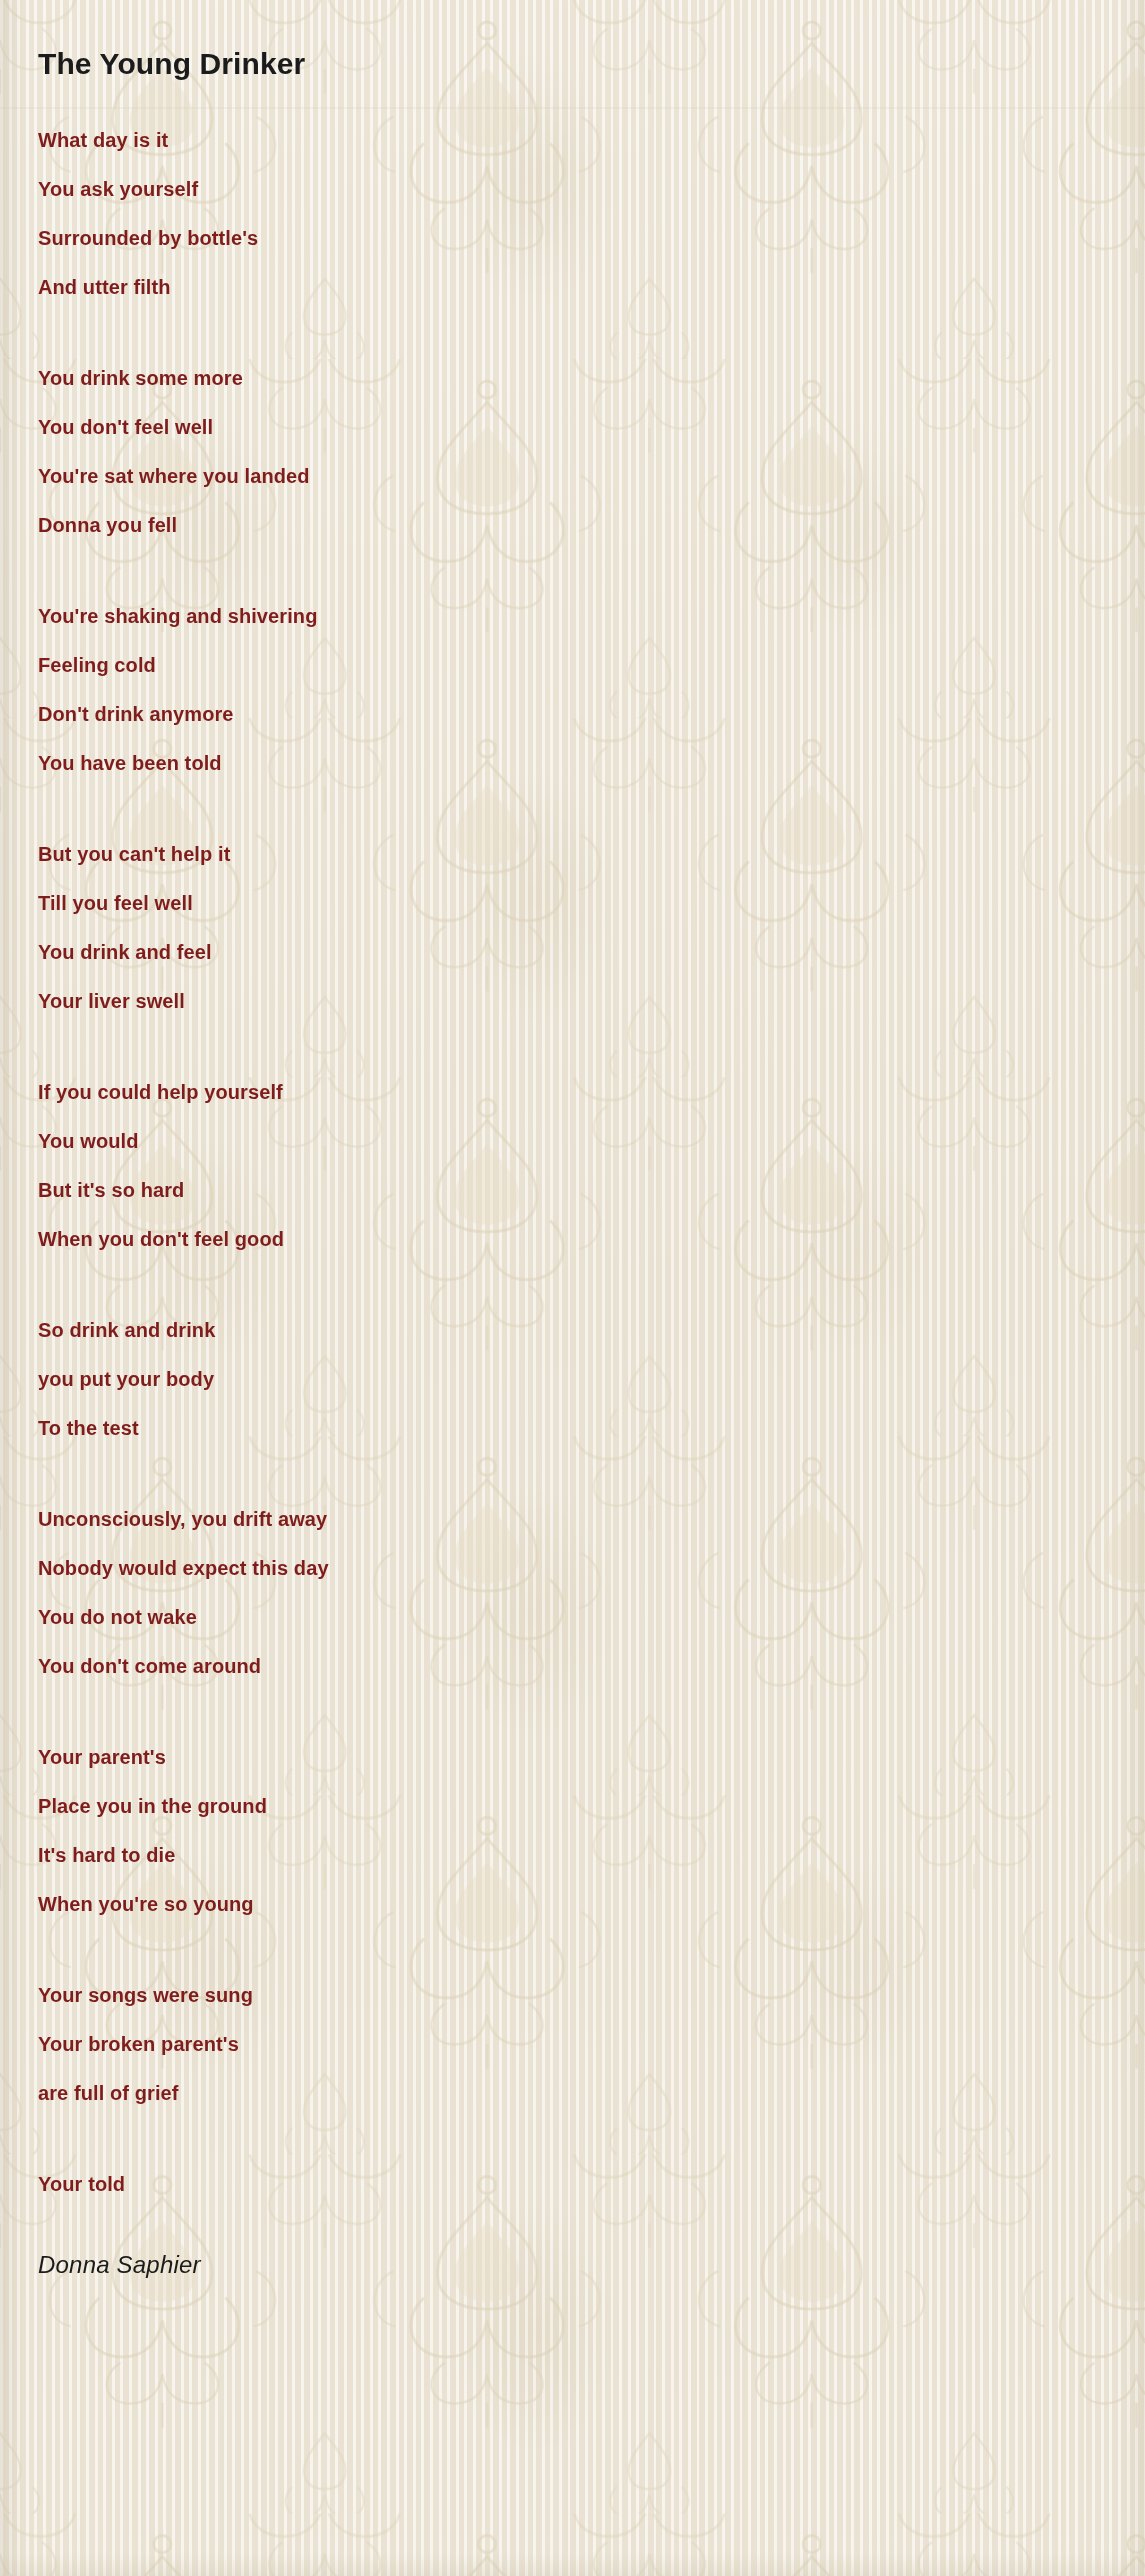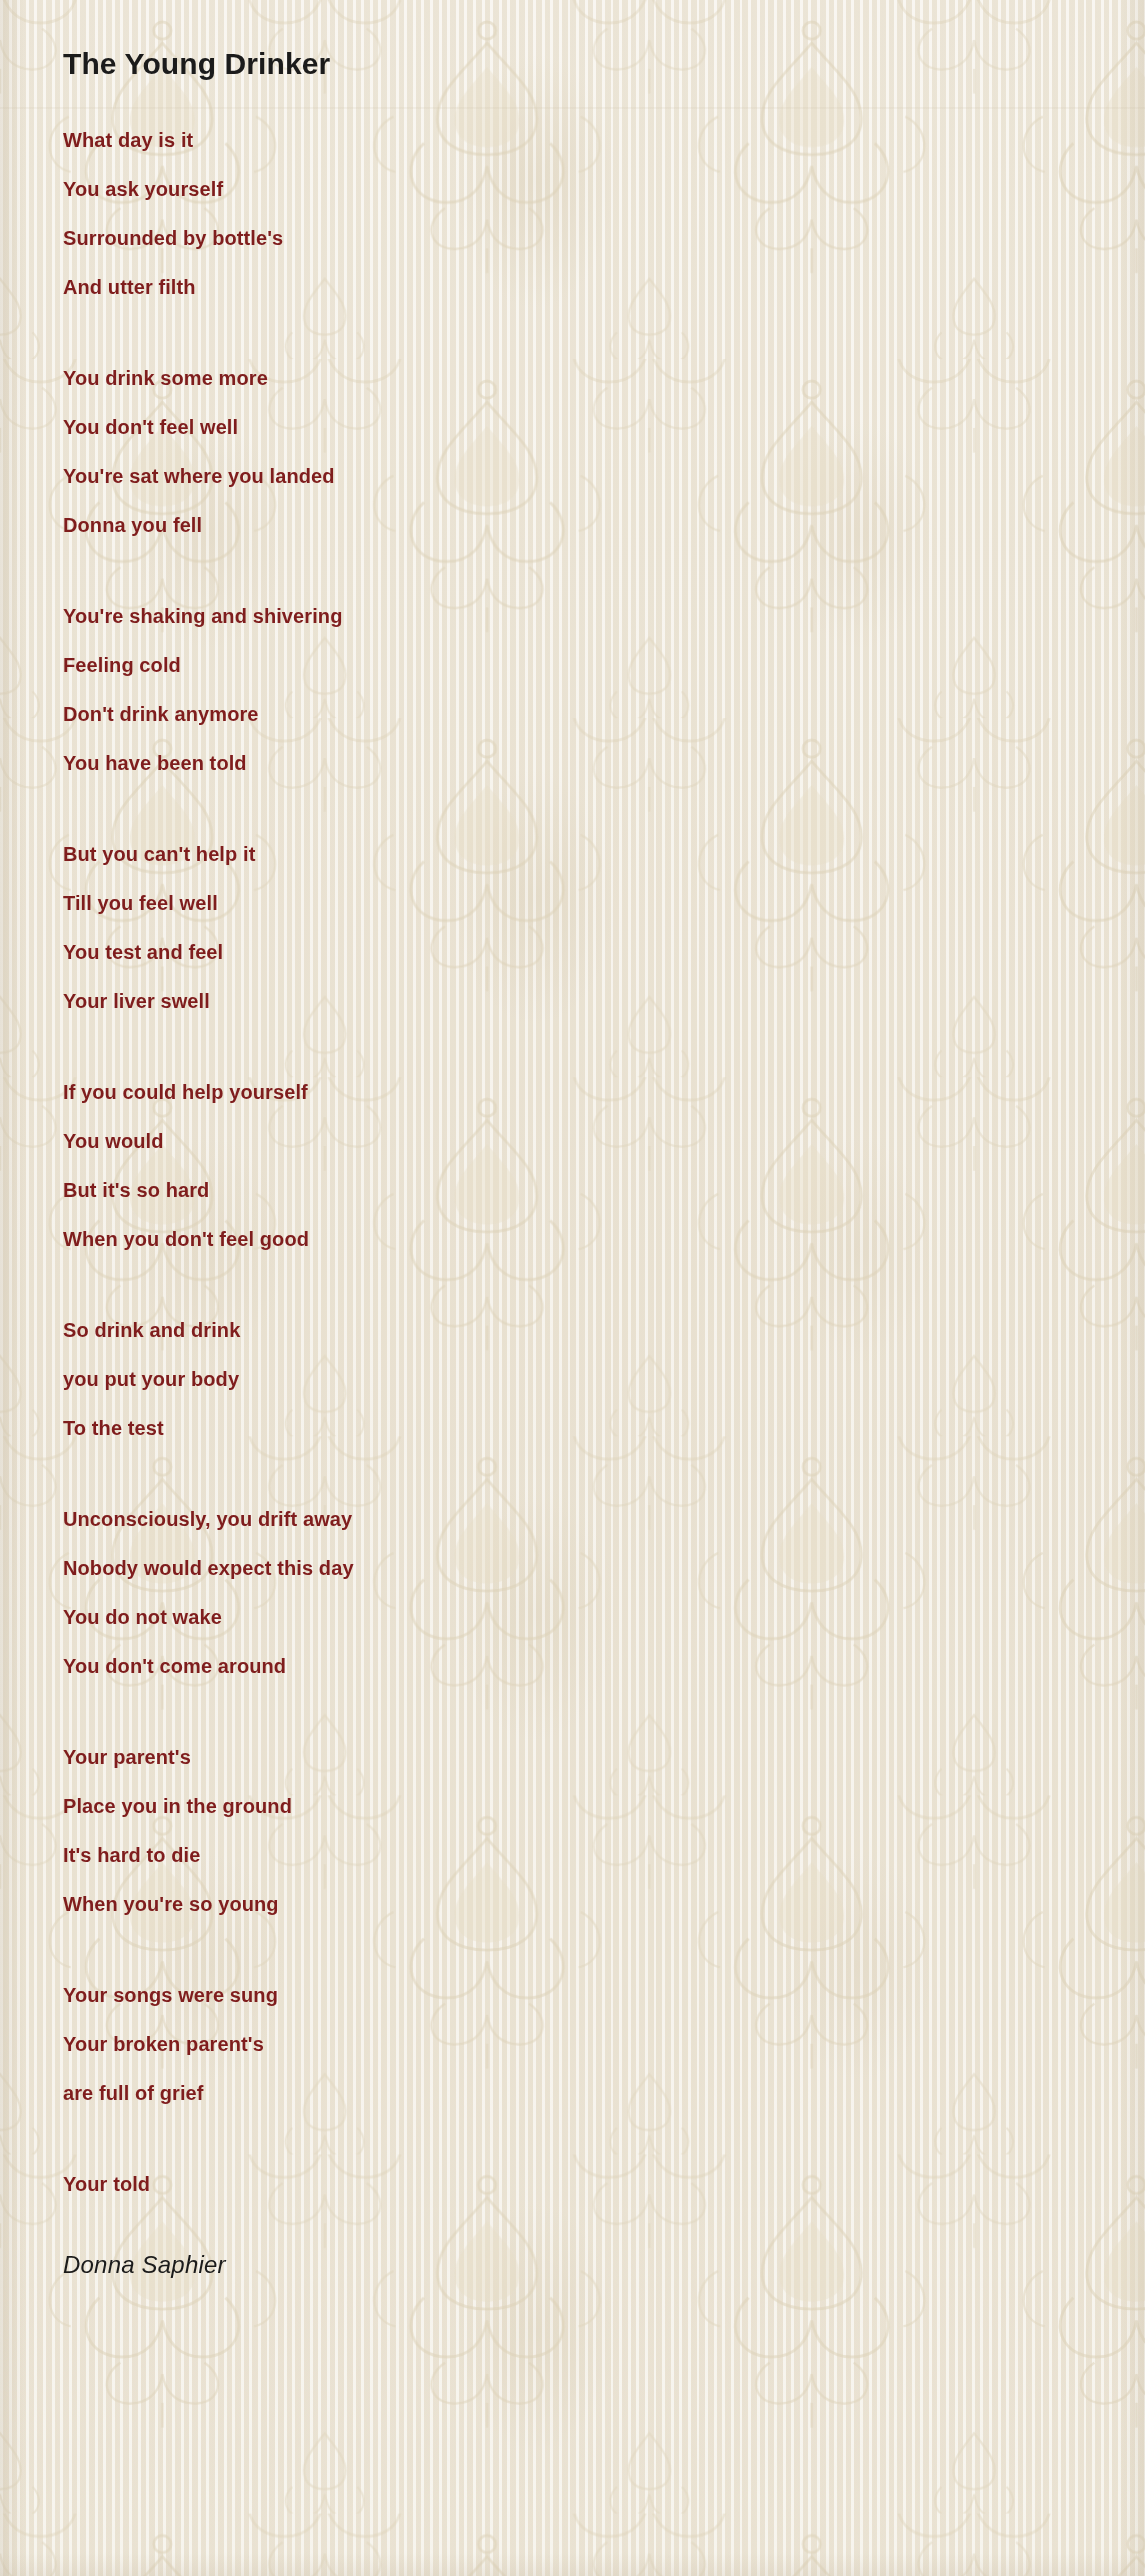--- a/index.html
+++ b/index.html
@@ -65,21 +65,21 @@
     background:
       linear-gradient(90deg, rgba(190,178,155,0.28) 0px, rgba(190,178,155,0.0) 25px),
       linear-gradient(270deg, rgba(190,178,155,0.22) 0px, rgba(190,178,155,0.0) 29px),
       linear-gradient(0deg, rgba(190,178,155,0.18) 0px, rgba(190,178,155,0.0) 23px);
     pointer-events: none;
   }
 
   
   #poem-sheet {
     position: relative;
-    padding: 46px 0 0 63px;
+    padding: 46px 0 0 38px;
     width: 1146px;
   }
   #poem-title {
     font-size: 30px;
     font-weight: bold;
     color: #1b1b1b;
     letter-spacing: 0.1px;
     margin: 0 0 34px 0;
     line-height: 1.2;
   }
@@ -157,21 +157,21 @@
   <div class="stanza">
     <div class="line">You're shaking and shivering</div>
     <div class="line">Feeling cold</div>
     <div class="line">Don't drink anymore</div>
     <div class="line">You have been told</div>
   </div>
 
   <div class="stanza">
     <div class="line">But you can't help it</div>
     <div class="line">Till you feel well</div>
-    <div class="line">You test and feel</div>
+    <div class="line">You drink and feel</div>
     <div class="line">Your liver swell</div>
   </div>
 
   <div class="stanza">
     <div class="line">If you could help yourself</div>
     <div class="line">You would</div>
     <div class="line">But it's so hard</div>
     <div class="line">When you don't feel good</div>
   </div>
 

